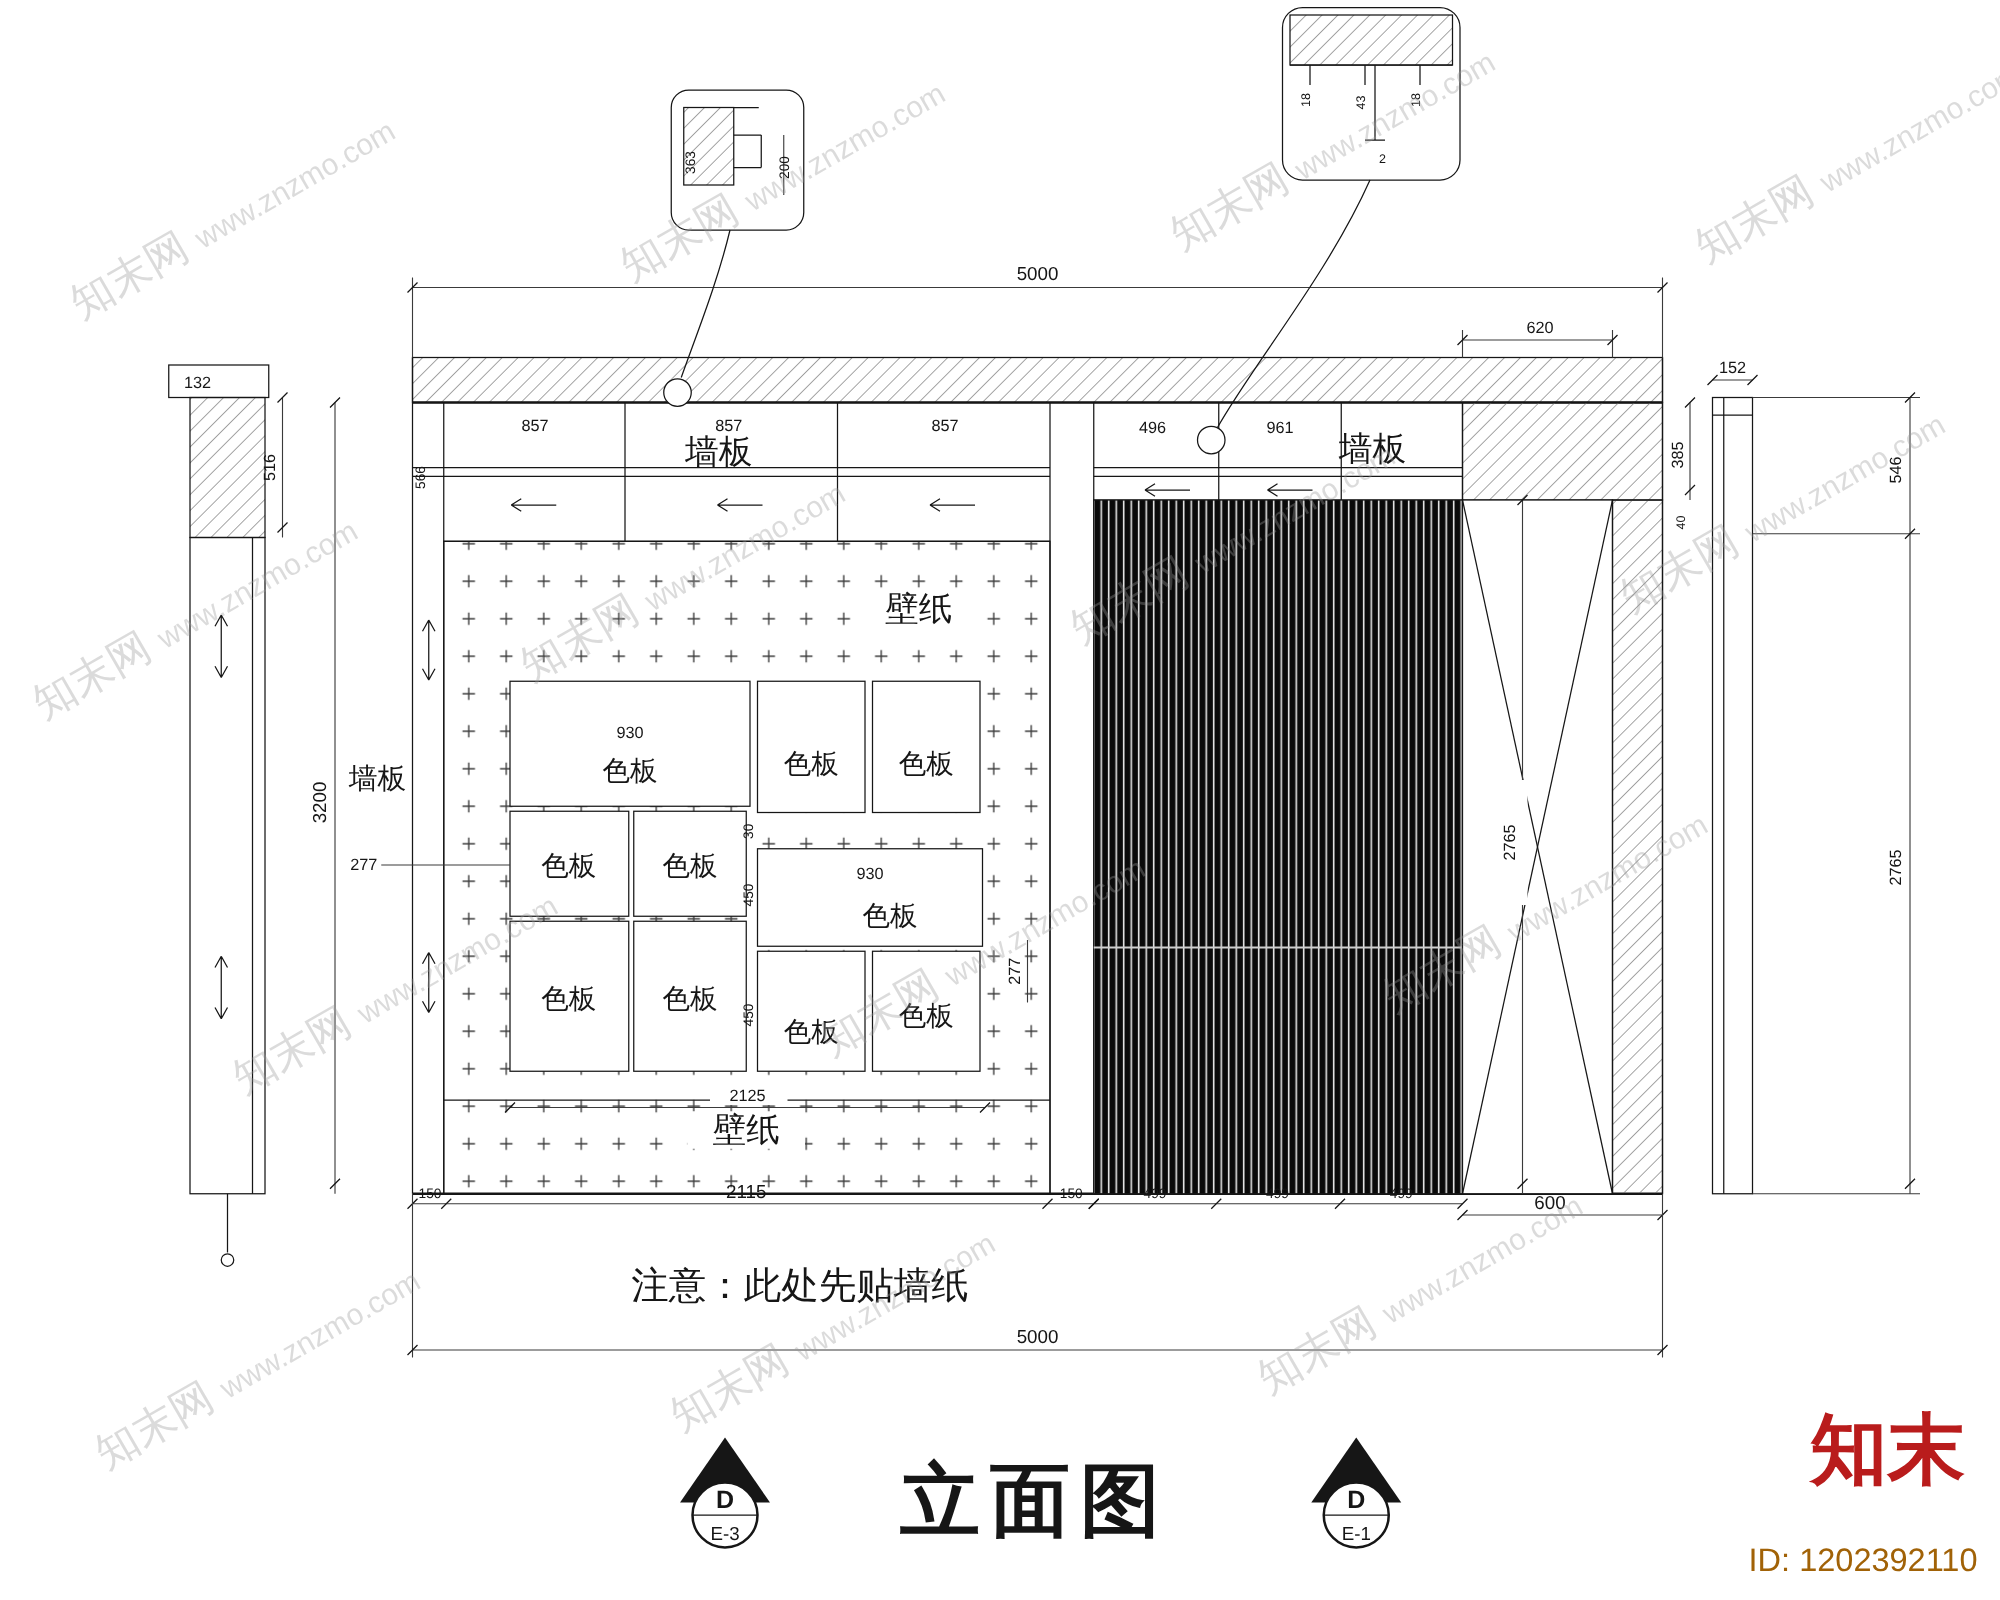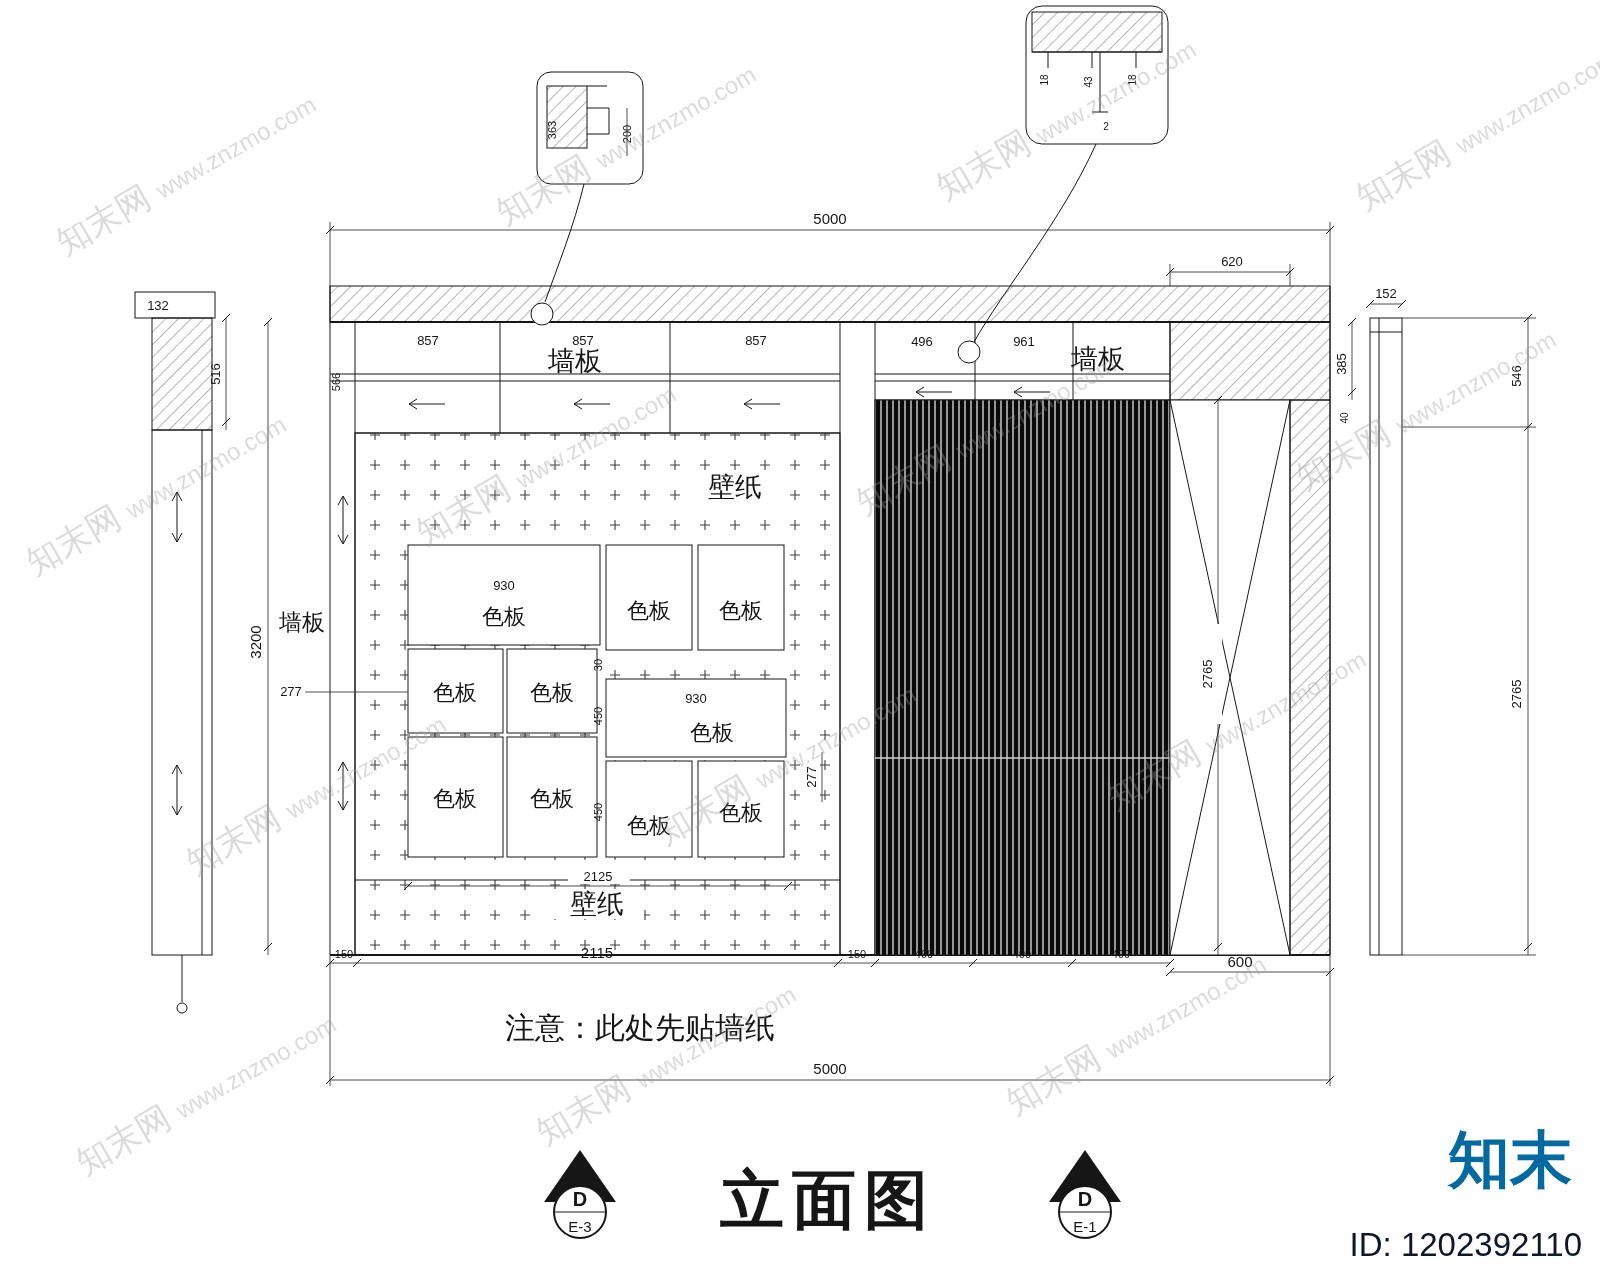--- a/index.html
+++ b/index.html
@@ -22,22 +22,22 @@
   .lab{font-size:27px;text-anchor:middle}
   .lab2{font-size:23px;text-anchor:middle}
   .sb{font-size:22px;text-anchor:middle}
   .note{font-size:30px;text-anchor:middle}
   .big{font-size:64px;text-anchor:middle;font-weight:bold;letter-spacing:8px}
   .mk{font-size:20px;text-anchor:middle;font-weight:bold}
   .mk2{font-size:15px;text-anchor:middle}
   .wm{position:absolute;transform:rotate(-30deg);color:#9a9a9a;opacity:.35;white-space:nowrap;pointer-events:none;font-size:24px}
   .wm .cn{font-size:34px}
   .wm span+span{margin-left:10px}
-  .logo{position:absolute;right:28px;bottom:78px;font-size:62px;font-weight:bold;color:#0369a1}
-  .idtag{position:absolute;right:18px;bottom:16px;font-size:33px;color:#0f172a}
+  .logo{position:absolute;right:28px;bottom:78px;font-size:62px;font-weight:bold;color:#b91c1c}
+  .idtag{position:absolute;right:18px;bottom:16px;font-size:26px;color:#a16207}
 </style>
 </head>
 <body>
 
 <div class="canvas">
 
 <svg width="1600" height="1280" viewBox="0 0 1600 1280">
 <defs>
   <pattern id="hatch" width="9" height="9" patternUnits="userSpaceOnUse" patternTransform="rotate(45)">
     <line x1="0" y1="0" x2="0" y2="9" stroke="#6e6e6e" stroke-width="1"></line>

